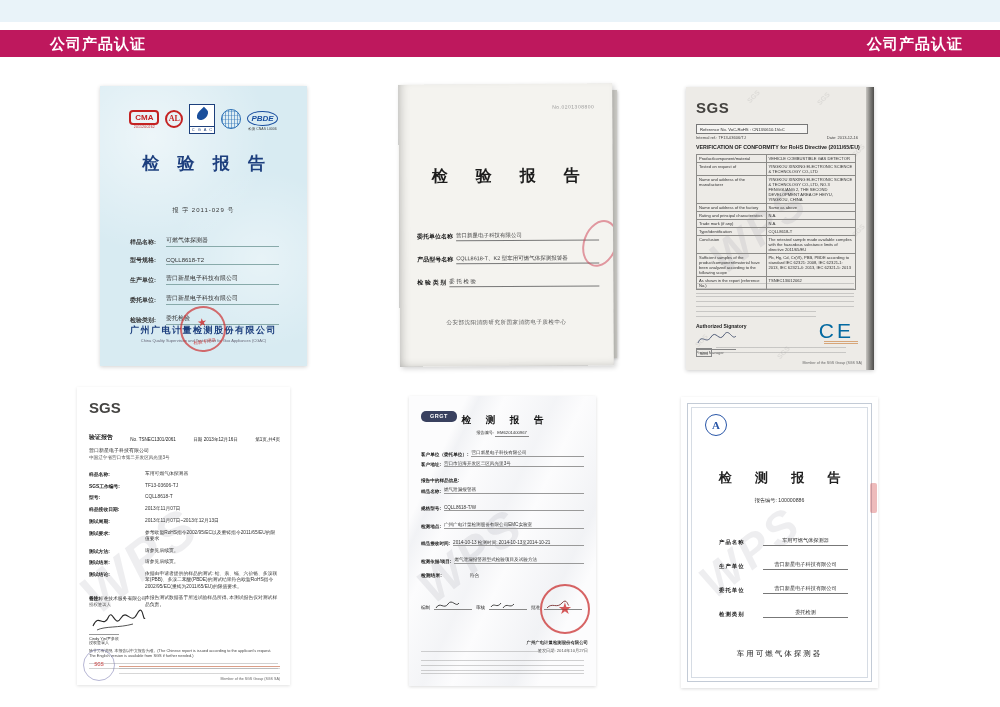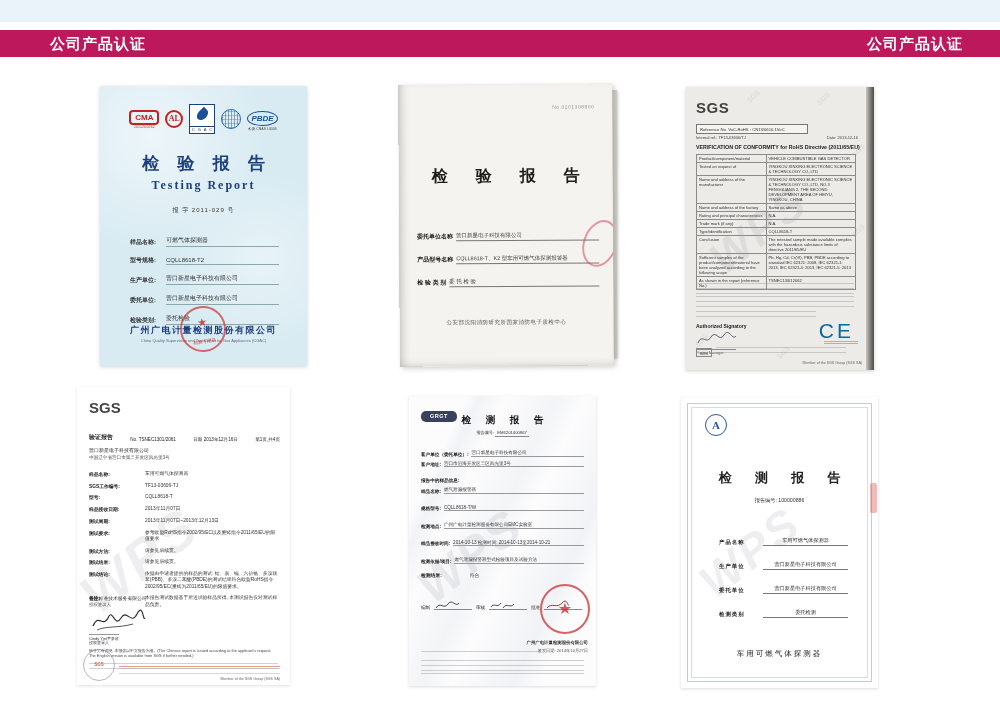--- a/index.html
+++ b/index.html
@@ -210,21 +210,20 @@
         <div class="flame"></div>
         <div class="cgac-t">C G A C</div>
       </div>
       <div class="logo-globe"></div>
       <div class="logo-cnas">
         <div class="cnas-t">PBDE</div>
         <div class="cnas-sub">检测 CNAS L0006</div>
       </div>
     </div>
     <div class="c1-title">检 验 报 告</div>
-    <div class="c1-sub">Testing Report</div>
     <div class="c1-no">报 字 2011-029 号</div>
     <div class="c1-fields">
       <div class="frow">
         <span class="flbl">样品名称:</span>
         <span class="fval">可燃气体探测器</span>
       </div>
       <div class="frow">
         <span class="flbl">型号规格:</span>
         <span class="fval">CQLL8618-T2</span>
       </div>

